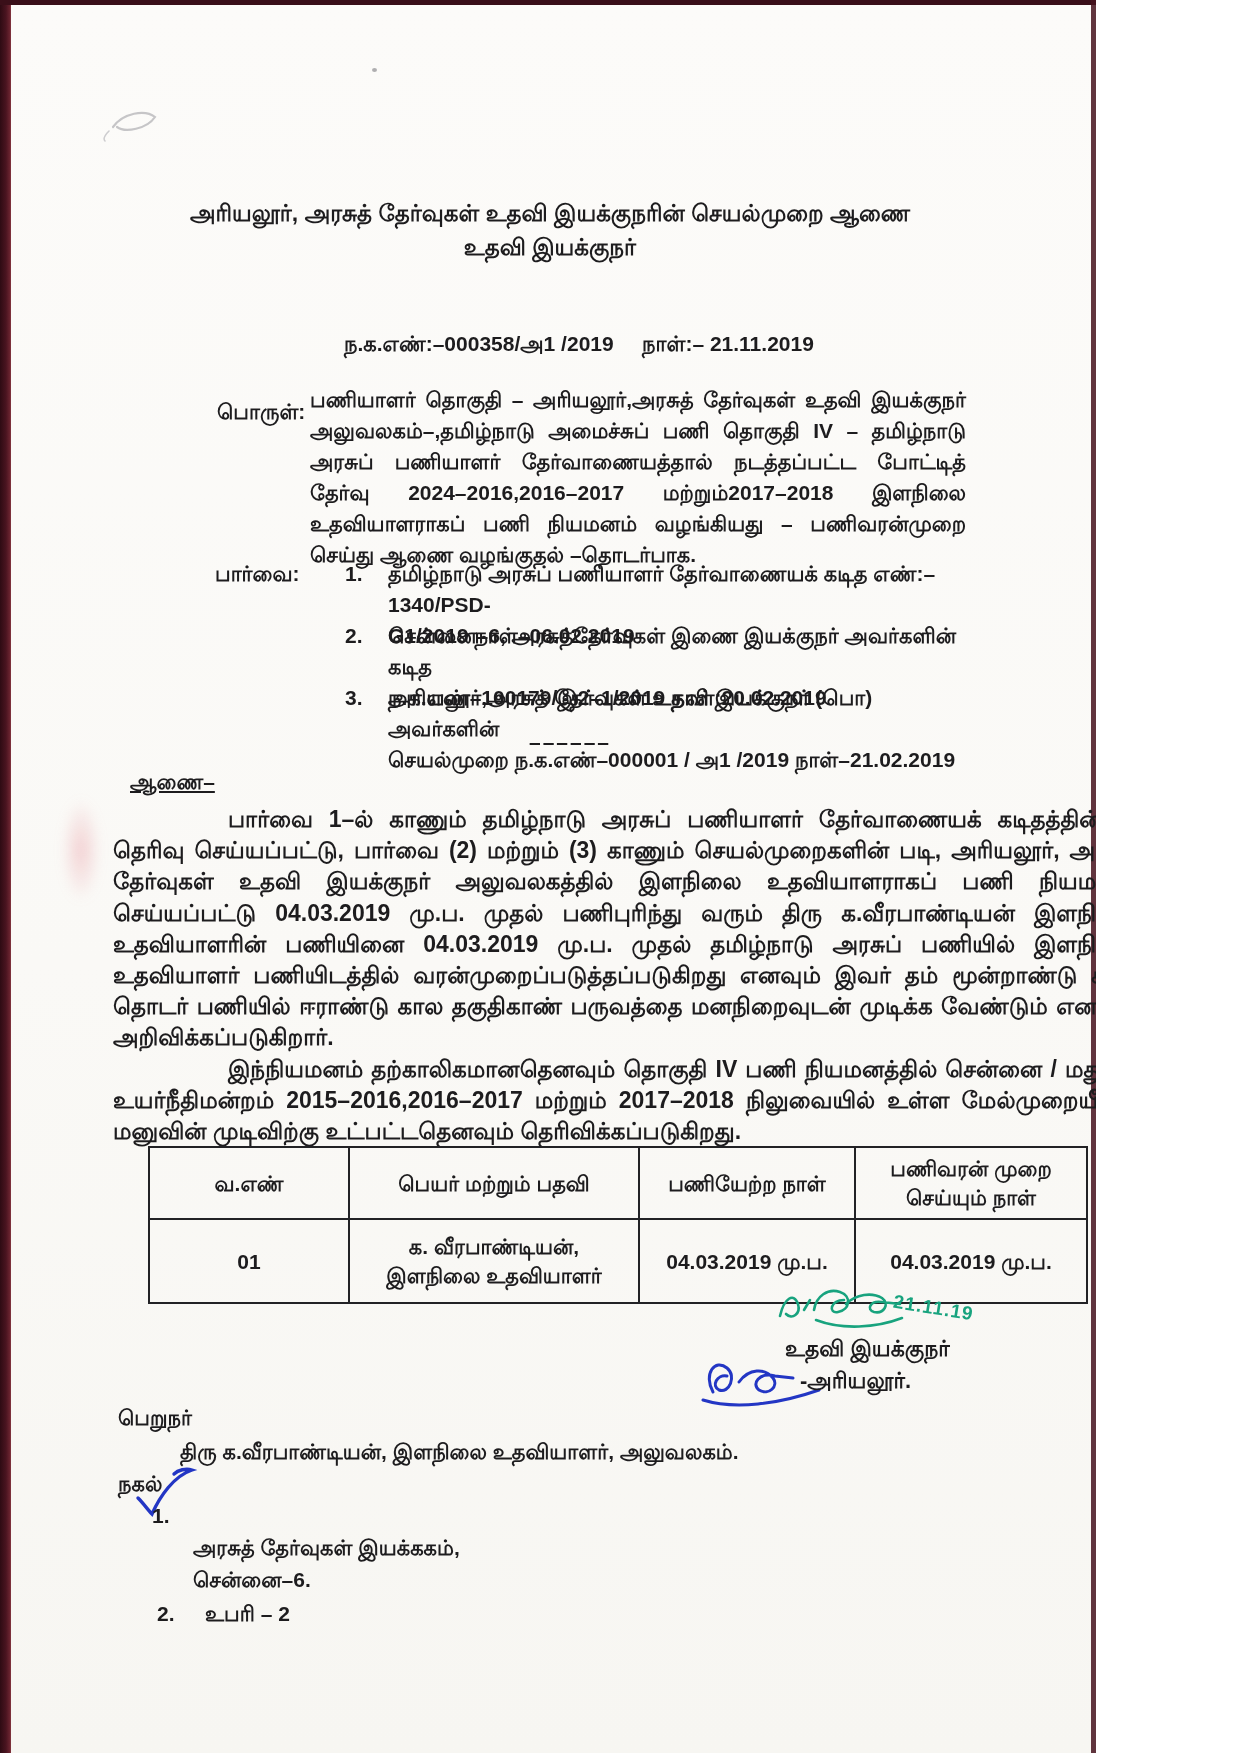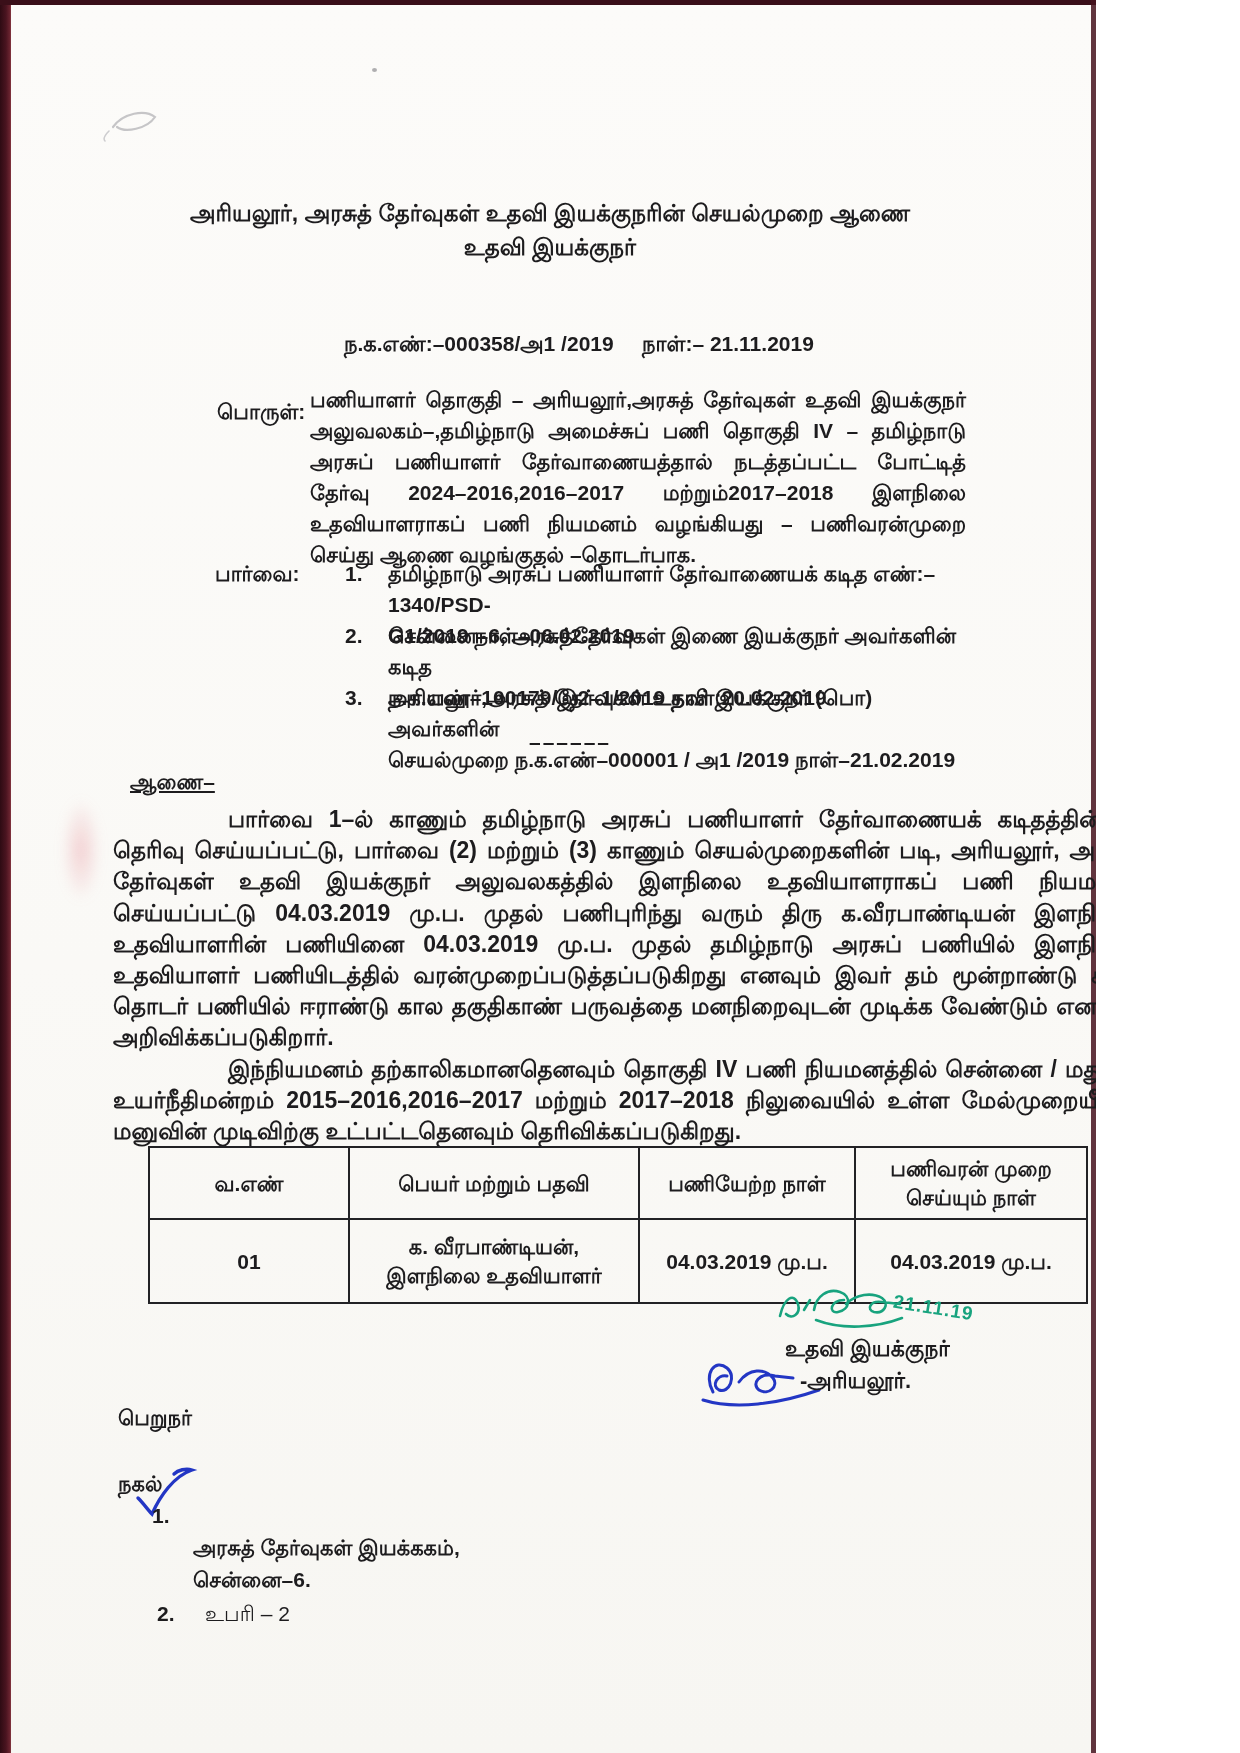--- a/index.html
+++ b/index.html
@@ -64,21 +64,21 @@
 
   
   .to-label   { left:118px; top:1402px; font-weight:600; }
   .to-line    { left:180px; top:1436px; font-weight:700; }
   .copy-label { left:118px; top:1468px; font-weight:600; }
   .copy1-num  { left:152px; top:1500px; font-weight:700; }
   .copy1-l1   { left:193px; top:1500px; font-weight:700; }
   .copy1-l2   { left:193px; top:1532px; font-weight:700; }
   .copy1-l3   { left:193px; top:1564px; font-weight:700; }
   .copy2-num  { left:157px; top:1598px; font-weight:700; }
-  .copy2-text { left:205px; top:1598px; font-weight:400; }
+  .copy2-text { left:205px; top:1598px; font-weight:700; }
   .check-svg  { left:128px; top:1462px; }
 
   .artifact-curl { left:95px; top:85px; opacity:.55; }
   .speck { left:372px; top:68px; width:5px; height:4px; background:#6f6f74; border-radius:50%; opacity:.55; }
 </style>
 </head>
 <body>
 
 <div class="page">
 
@@ -161,20 +161,21 @@
   <svg class="abs sig-blue-svg" width="130" height="58" viewBox="0 0 130 58">
     <g fill="none" stroke="#2336c4" stroke-width="3" stroke-linecap="round">
       <path d="M18,42 C8,24 20,8 32,18 C42,26 34,44 24,40 C16,36 22,24 32,26"></path>
       <path d="M44,32 C54,18 70,18 78,28 C84,36 74,46 64,40 C56,34 64,22 80,26 L98,28"></path>
       <path d="M8,50 C40,60 84,54 124,40"></path>
     </g>
   </svg>
   <div class="abs sig-place">-அரியலூர்.</div>
 
   <div class="t to-label">பெறுநர்</div>
+  <div class="t to-line">திரு க.வீரபாண்டியன், இளநிலை உதவியாளர், அலுவலகம்.</div>
   <div class="t copy-label">நகல்</div>
 
   <svg class="abs check-svg" width="72" height="58" viewBox="0 0 72 58">
     <path d="M10,36 C16,42 20,48 24,52 C32,34 46,14 64,8 C58,6 50,8 46,12" fill="none" stroke="#2336c4" stroke-width="3.4" stroke-linecap="round"></path>
   </svg>
   <div class="t copy1-num">1.</div>
   <div class="t copy1-l2">அரசுத் தேர்வுகள் இயக்ககம்,</div>
   <div class="t copy1-l3">சென்னை–6.</div>
   <div class="t copy2-num">2.</div>
   <div class="t copy2-text">உபரி –  2</div>

